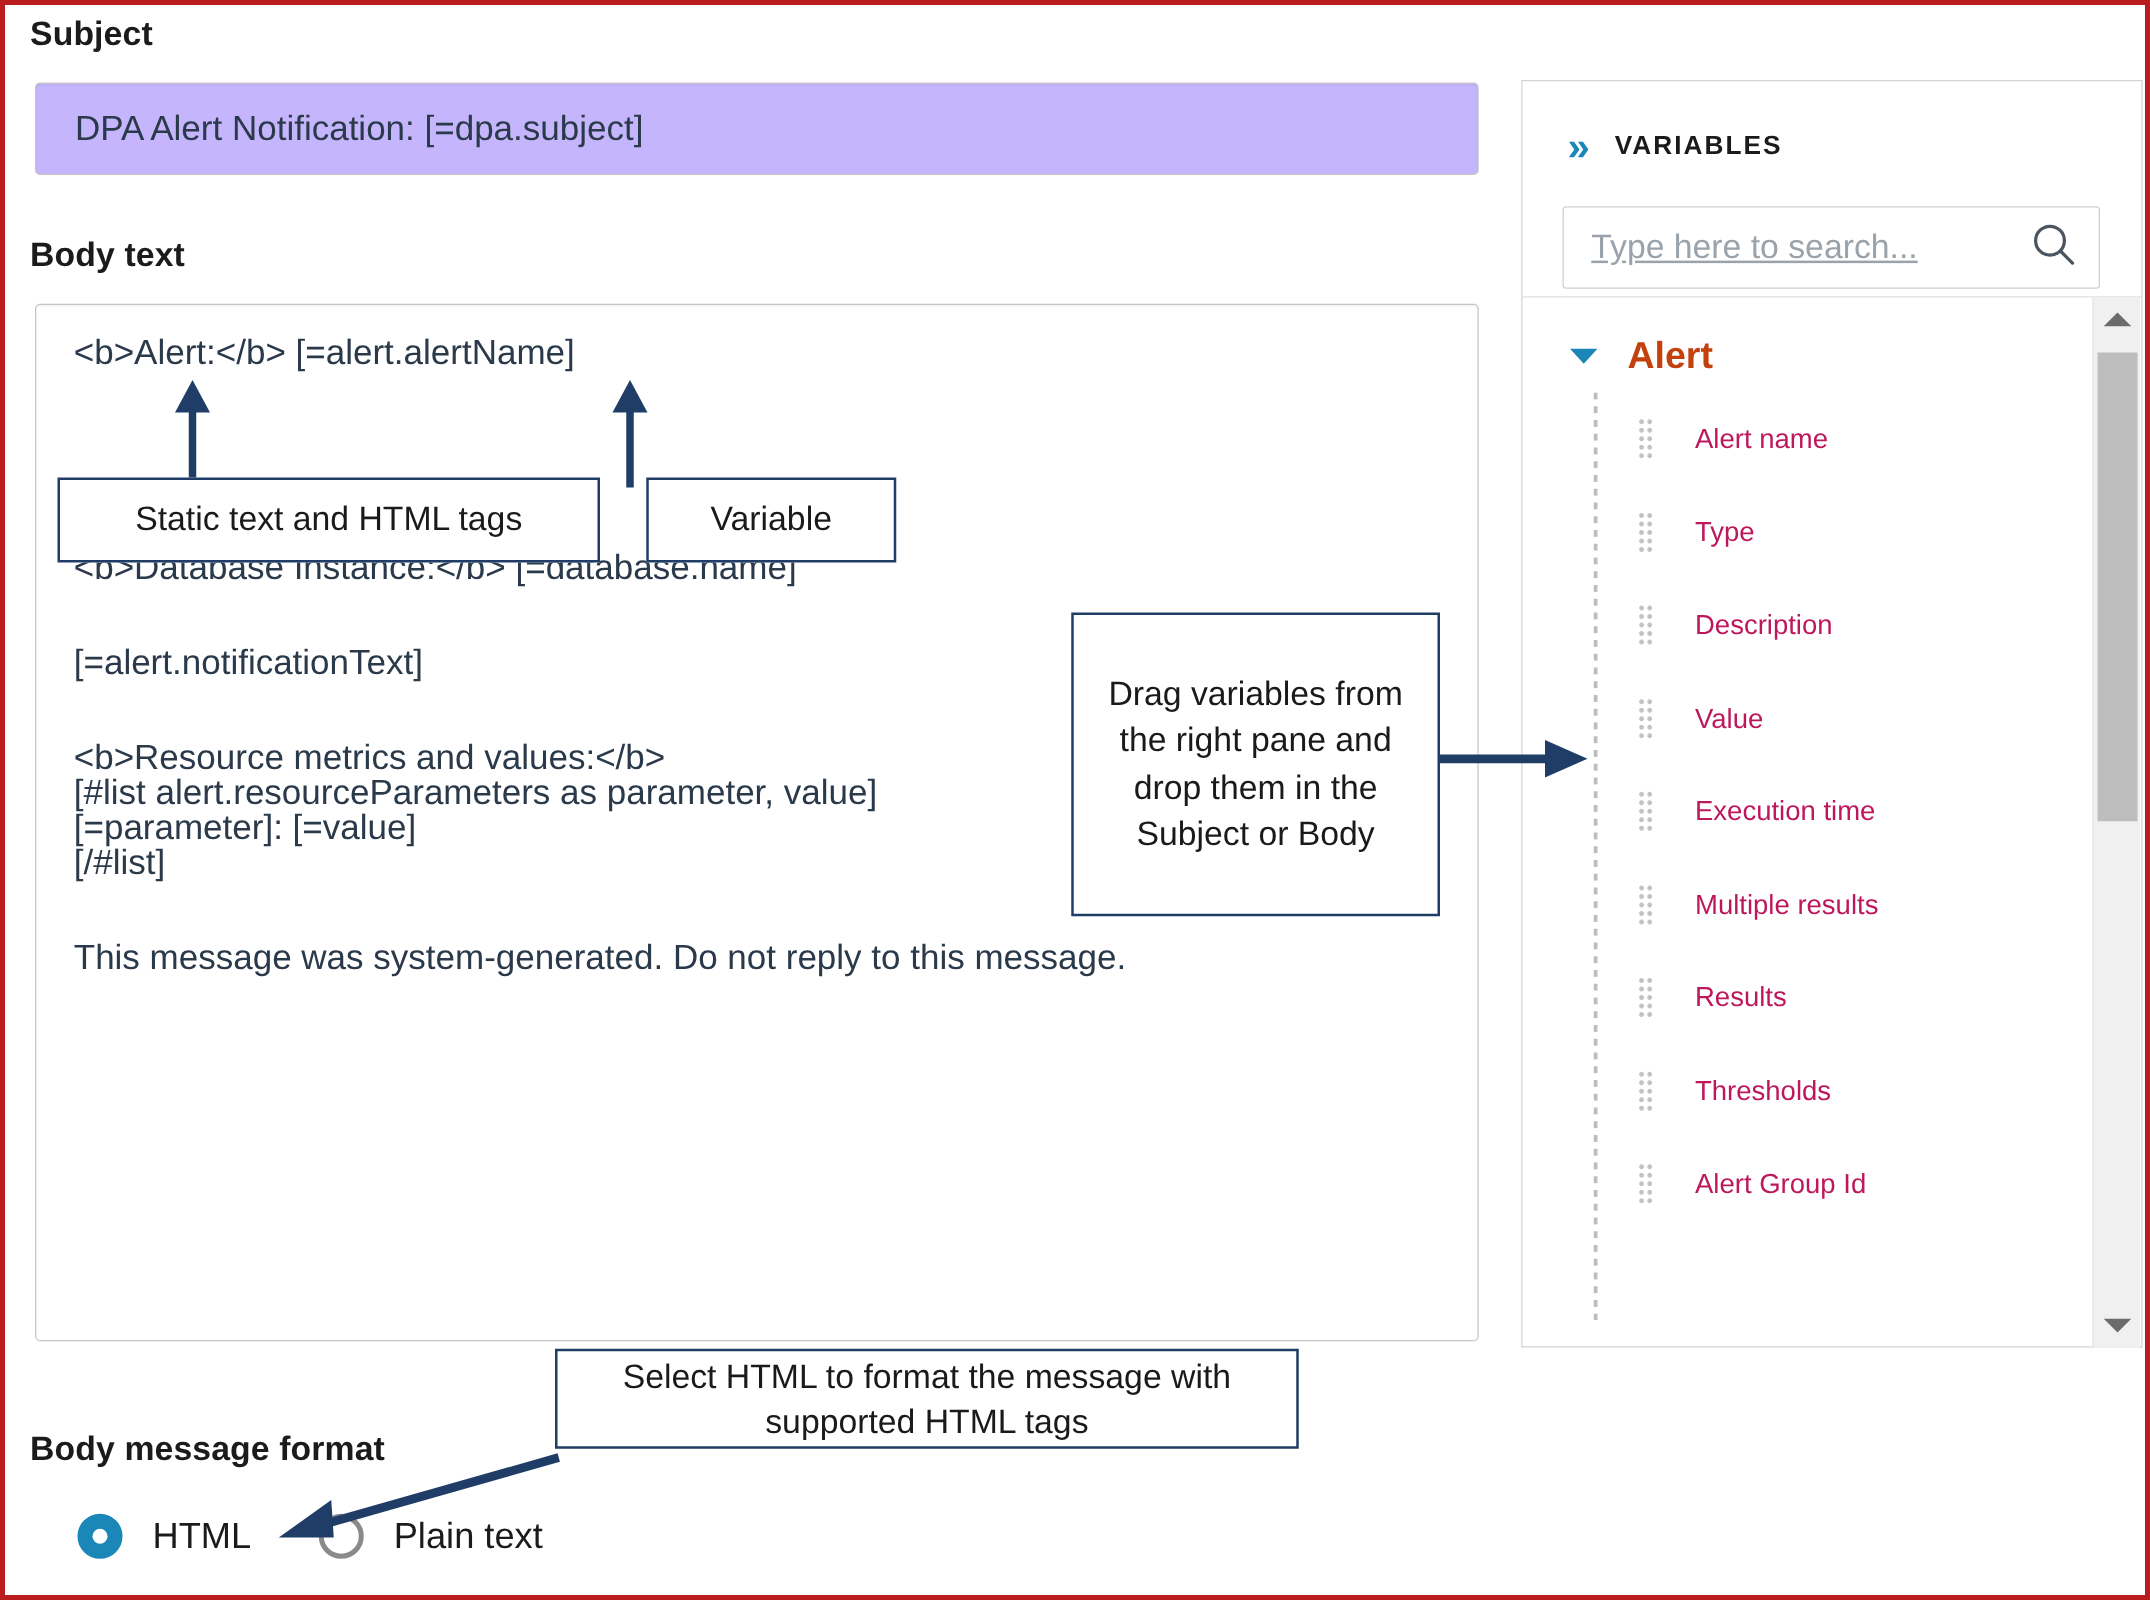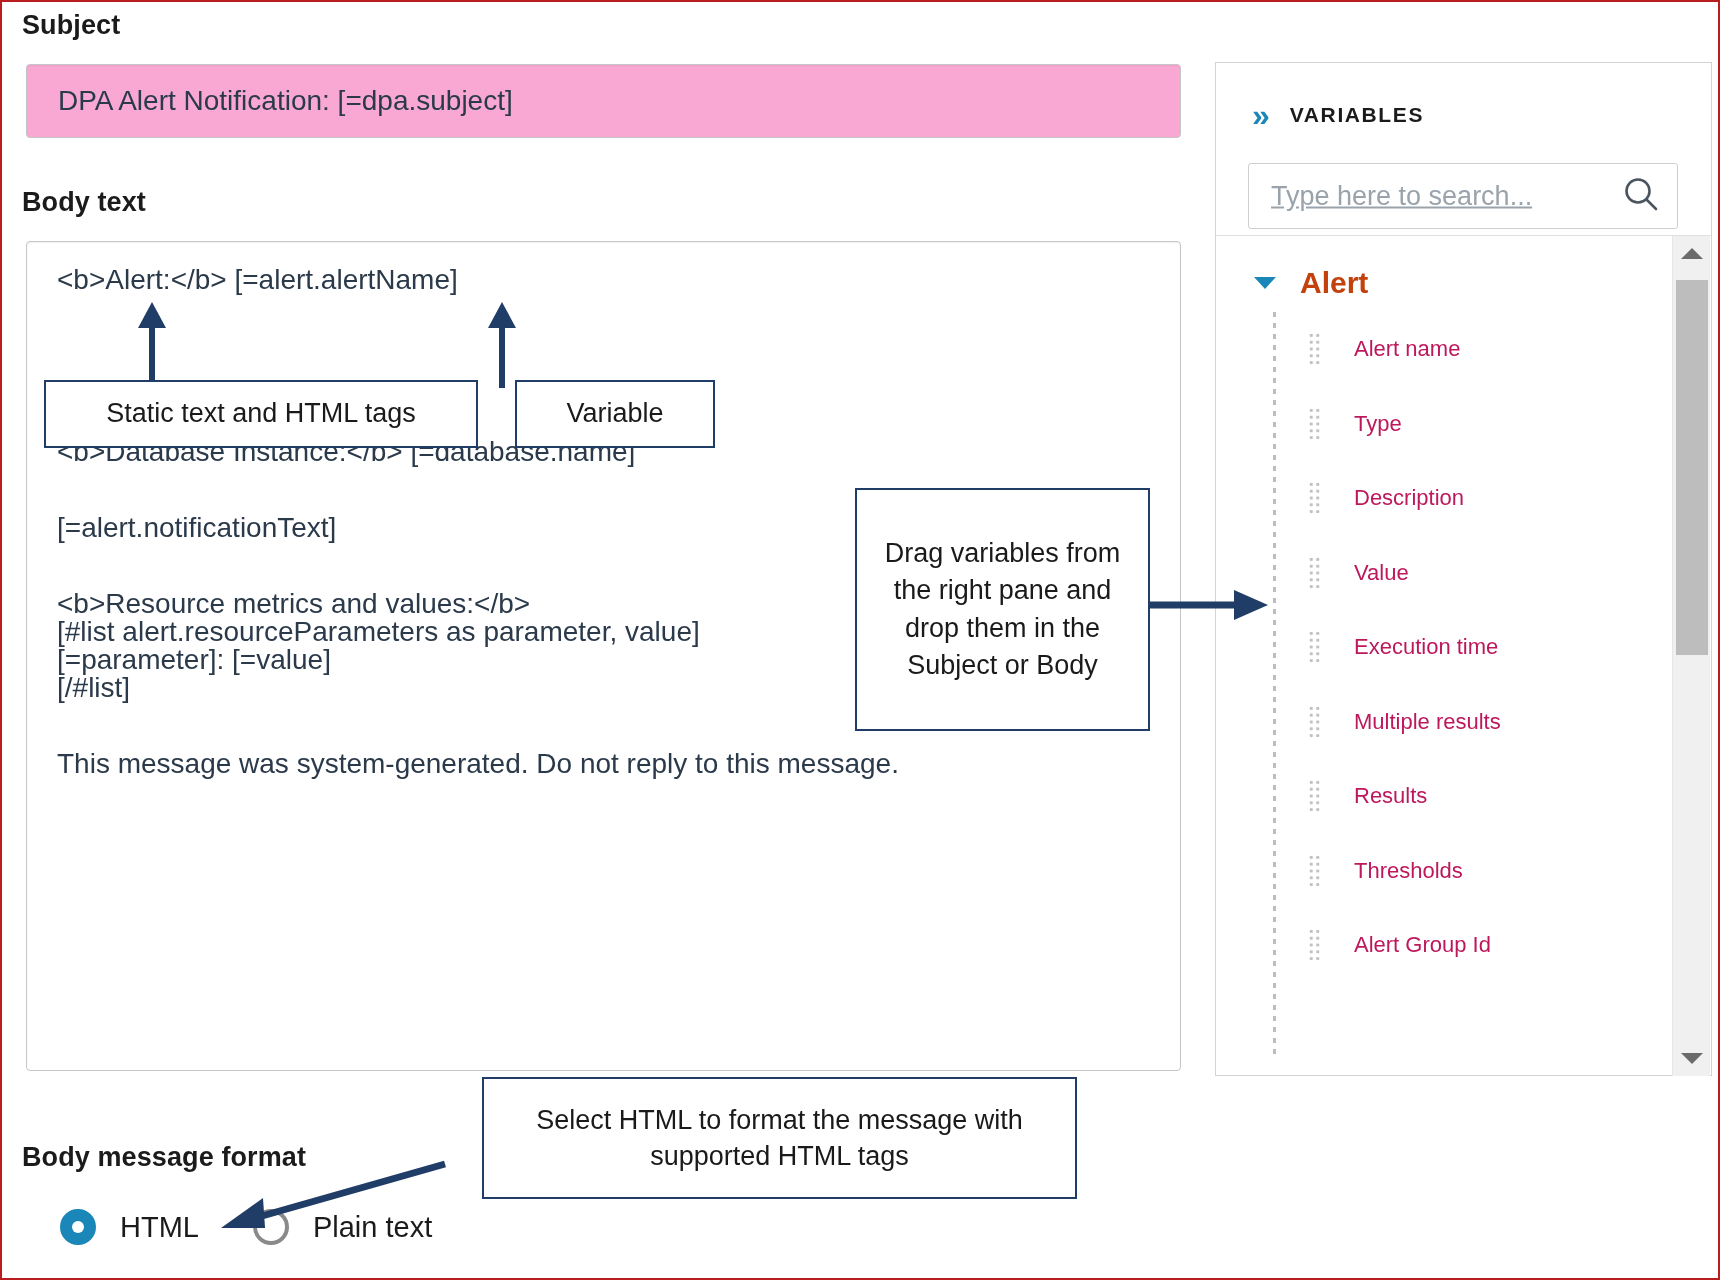--- a/index.html
+++ b/index.html
@@ -10,21 +10,21 @@
     background: #ffffff;
     font-family: "Liberation Sans", sans-serif;
     overflow: hidden;
   }
 
   .page {
     position: absolute;
     left: 0; top: 0;
     width: 1720px;
     height: 1280px;
-    border: 2px solid #b91c1c;
+    border: 4px solid #b91c1c;
     background: #ffffff;
   }
 
   
   .left-col {
     position: absolute;
     left: 10px;
     top: 0px;
     width: 1175px;
     height: 1266px;
@@ -40,21 +40,21 @@
   #subject-label { position: absolute; left: 10px; top: 8px; }
   #bodytext-label { position: absolute; left: 10px; top: 185px; }
   #bodyformat-label { position: absolute; left: 10px; top: 1140px; }
 
   .subject-input {
     position: absolute;
     left: 14px;
     top: 62px;
     width: 1155px;
     height: 74px;
-    background: #f9a8d4;
+    background: #c4b5fd;
     border: 1px solid #c6c6c6;
     border-radius: 4px;
     box-shadow: inset 0 1px 2px rgba(0,0,0,.06);
   }
   .subject-input .val {
     position: absolute;
     left: 31px;
     top: 50%;
     transform: translateY(-50%);
     font-size: 28px;
@@ -121,24 +121,23 @@
     top: 486px;
     width: 295px;
     height: 243px;
     padding: 4px 10px;
     line-height: 1.38;
   }
   #callout-selecthtml {
     left: 430px;
     top: 1075px;
     width: 595px;
-    height: 122px;
+    height: 80px;
     padding: 0 12px;
     line-height: 1.35;
-    margin-left: 40px;
   }
 
   
   .arrow-svg { position: absolute; overflow: visible; z-index: 24; }
   #arrow-static { left: 120px; top: 298px; }
   #arrow-variable { left: 470px; top: 298px; }
   #arrow-drag { left: 1130px; top: 585px; }
   #arrow-html { left: 195px; top: 1150px; }
 
   

